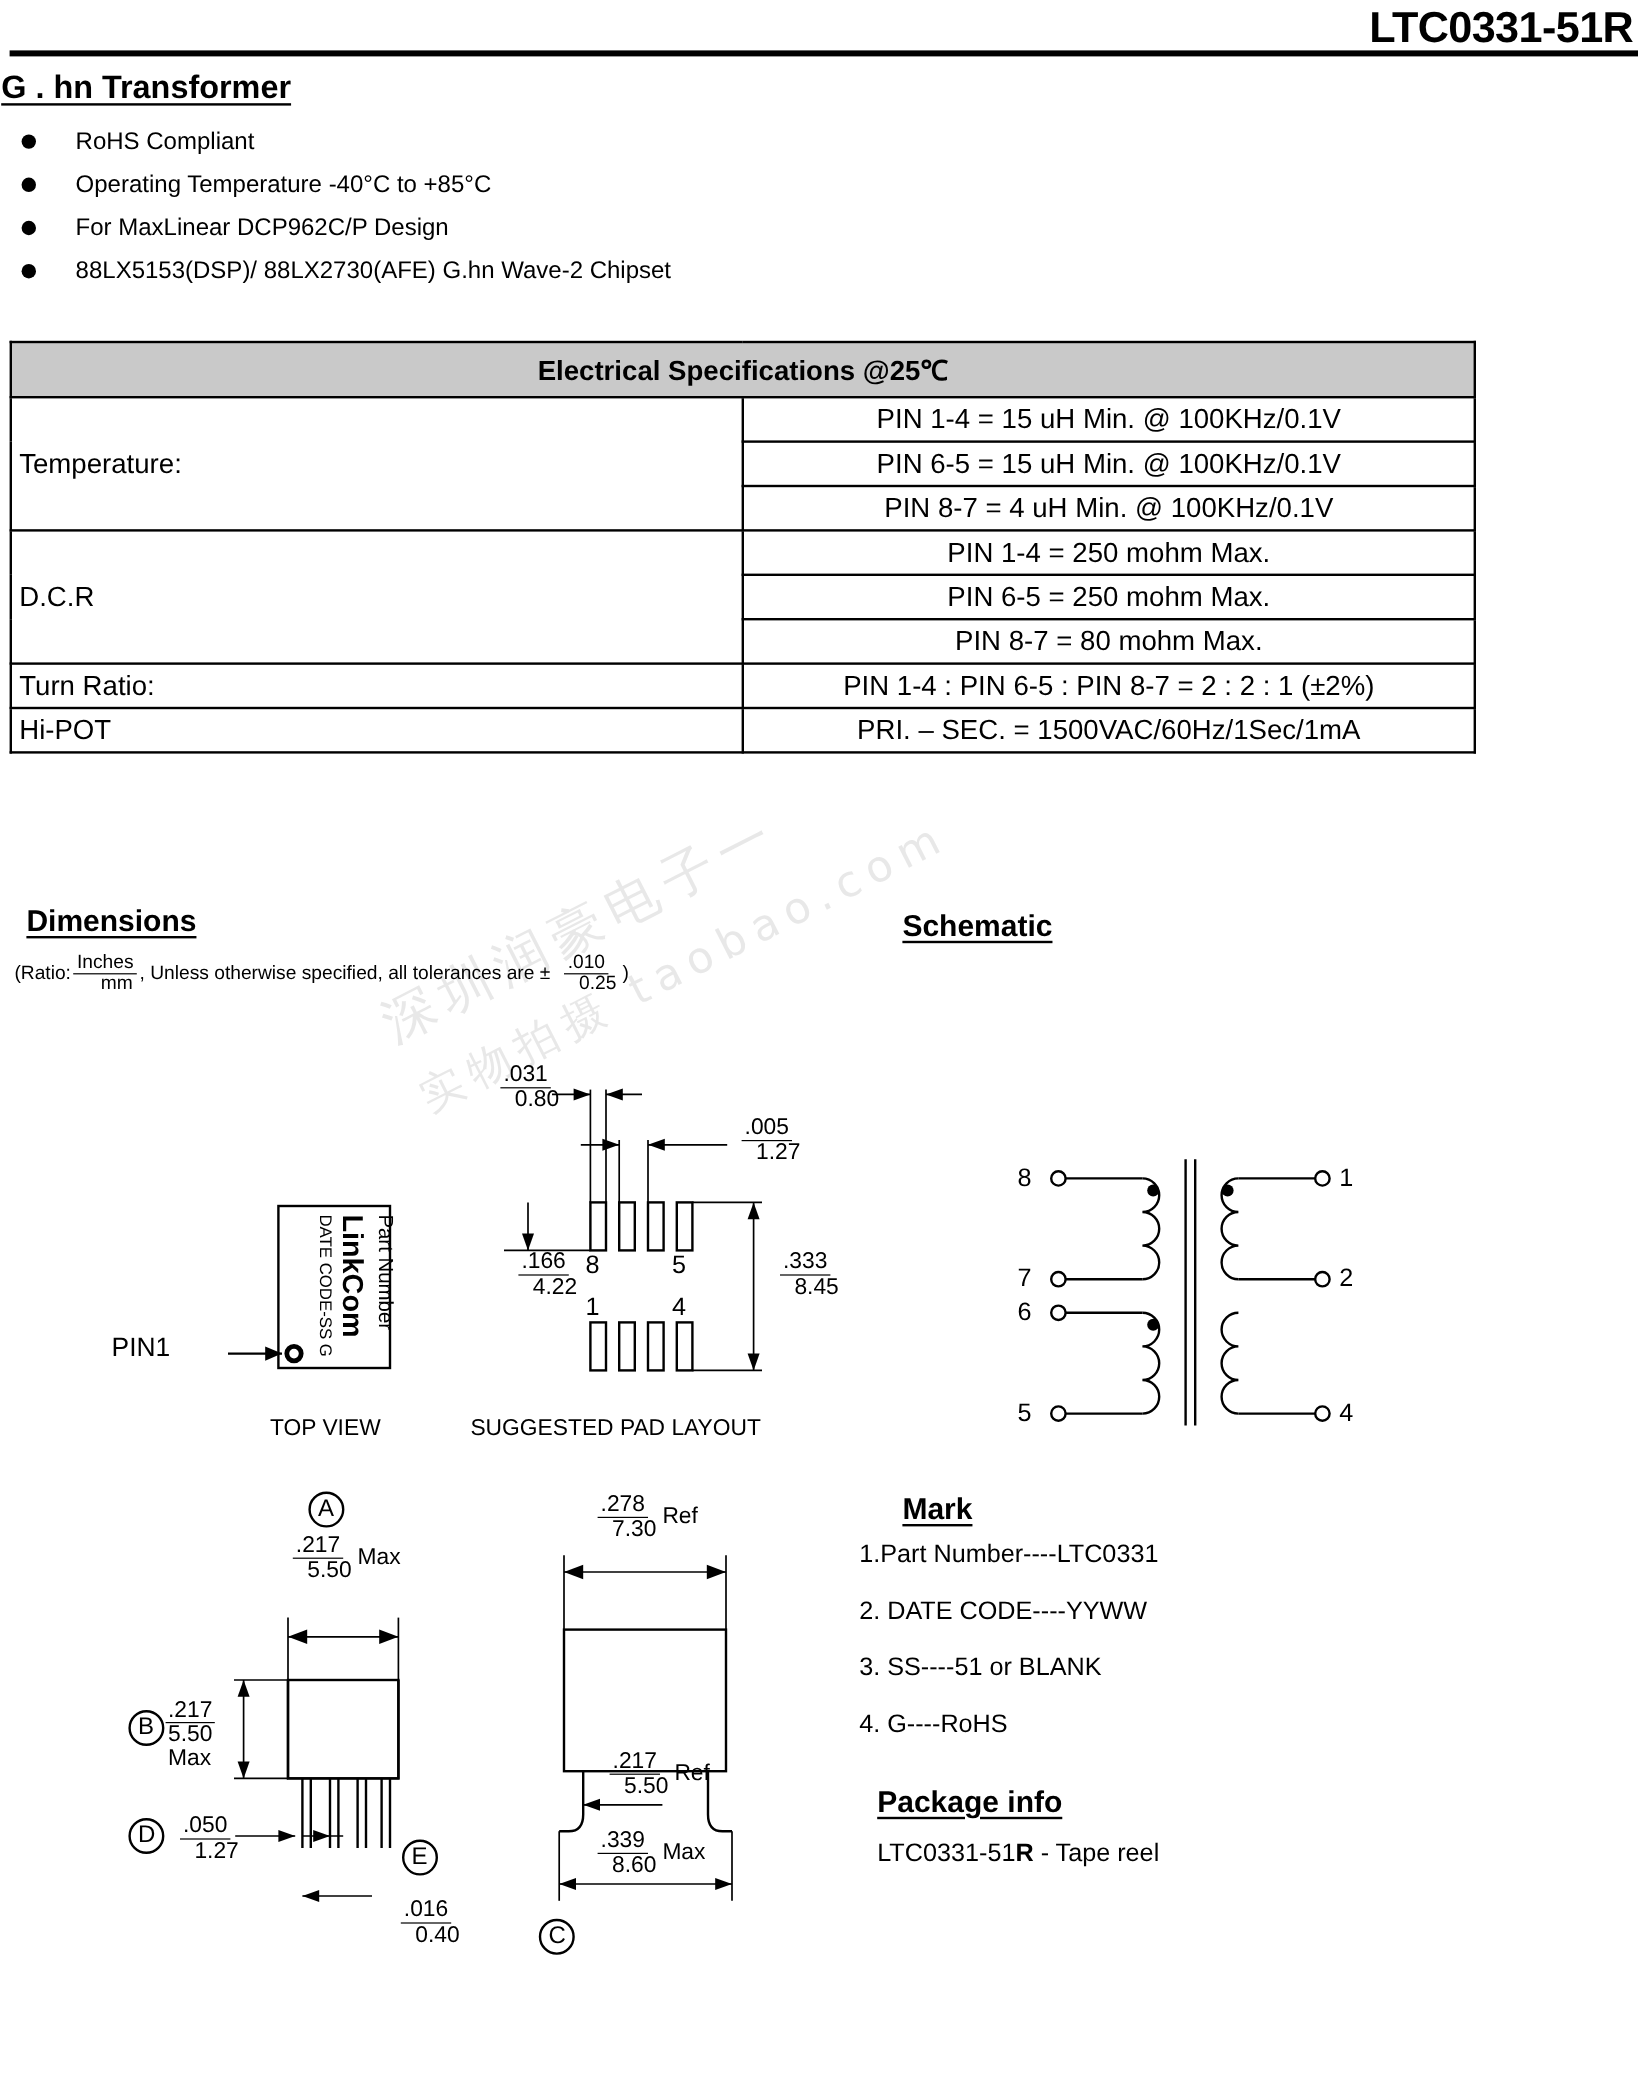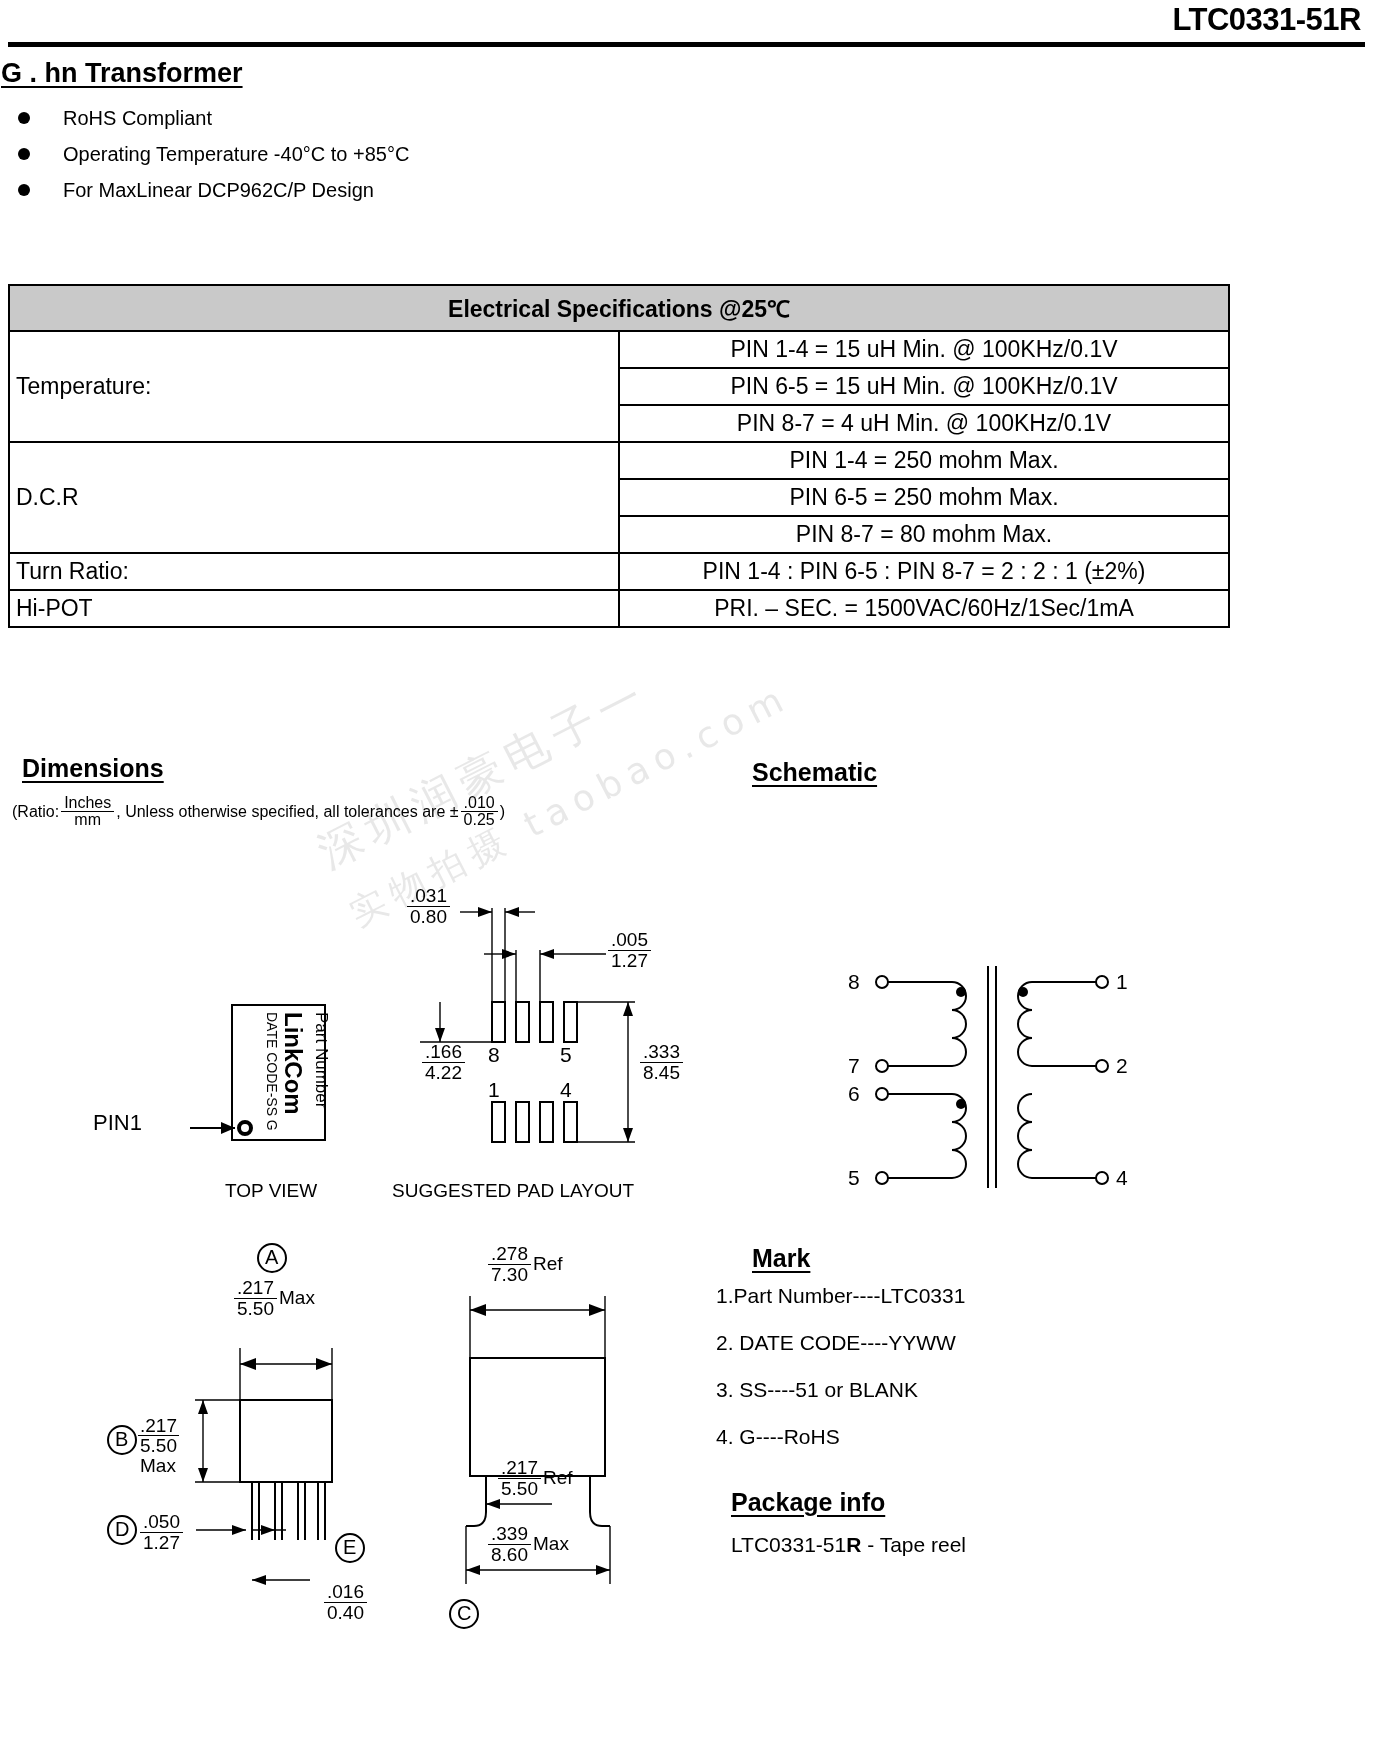--- a/index.html
+++ b/index.html
@@ -20,21 +20,21 @@
   
   .header {
     position: absolute;
     top: 0; left: 0; right: 0;
     height: 50px;
   }
   .part-title {
     position: absolute;
     right: 12px;
     top: 2px;
-    font-size: 31px;
+    font-size: 36px;
     font-weight: bold;
     letter-spacing: -0.5px;
   }
   .header-rule {
     position: absolute;
     left: 8px; right: 8px;
     top: 42px;
     height: 5px;
     background: #000;
   }
@@ -125,21 +125,21 @@
   }
   .frac {
     display: inline-flex;
     flex-direction: column;
     align-items: center;
     line-height: 1.03;
     vertical-align: middle;
     margin: 0 2px;
   }
   .frac .num { border-bottom: 1.5px solid #000; padding: 0 3px; }
-  .frac .den { padding: 0 3px; }
+  .frac .den { padding: 0 3px; margin-left: 19px; }
 
   
   .abs { position: absolute; font-size: 19px; white-space: nowrap; }
   .dim-frac {
     position: absolute;
     display: flex;
     align-items: center;
     font-size: 19px;
     white-space: nowrap;
   }
@@ -190,20 +190,24 @@
       <div class="bullet-dot"></div>
       <div class="bullet-text">RoHS Compliant</div>
     </div>
     <div class="bullet-row">
       <div class="bullet-dot"></div>
       <div class="bullet-text">Operating Temperature -40°C to +85°C</div>
     </div>
     <div class="bullet-row">
       <div class="bullet-dot"></div>
       <div class="bullet-text">For MaxLinear DCP962C/P Design</div>
+    </div>
+    <div class="bullet-row">
+      <div class="bullet-dot"></div>
+      <div class="bullet-text">88LX5153(DSP)/ 88LX2730(AFE) G.hn Wave-2 Chipset</div>
     </div>
   </div>
 
   <table class="spec-table">
     <tbody>
       <tr>
         <td class="spec-head" colspan="2">Electrical Specifications @25℃</td>
       </tr>
       <tr>
         <td class="lbl-cell" rowspan="3">Temperature:</td>

